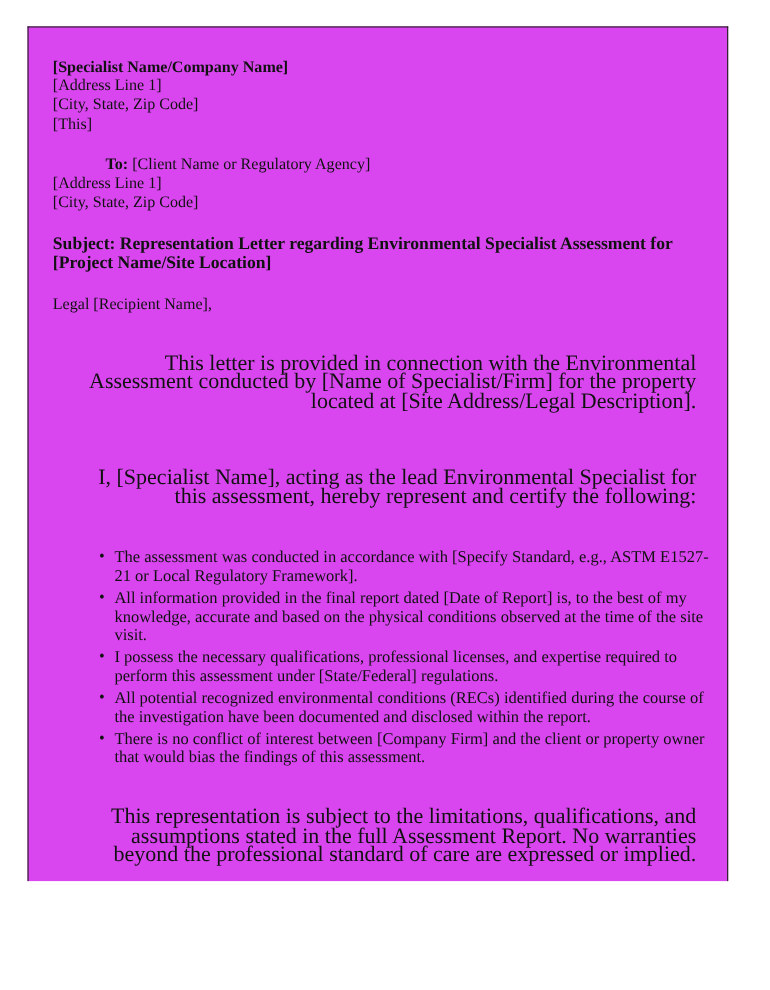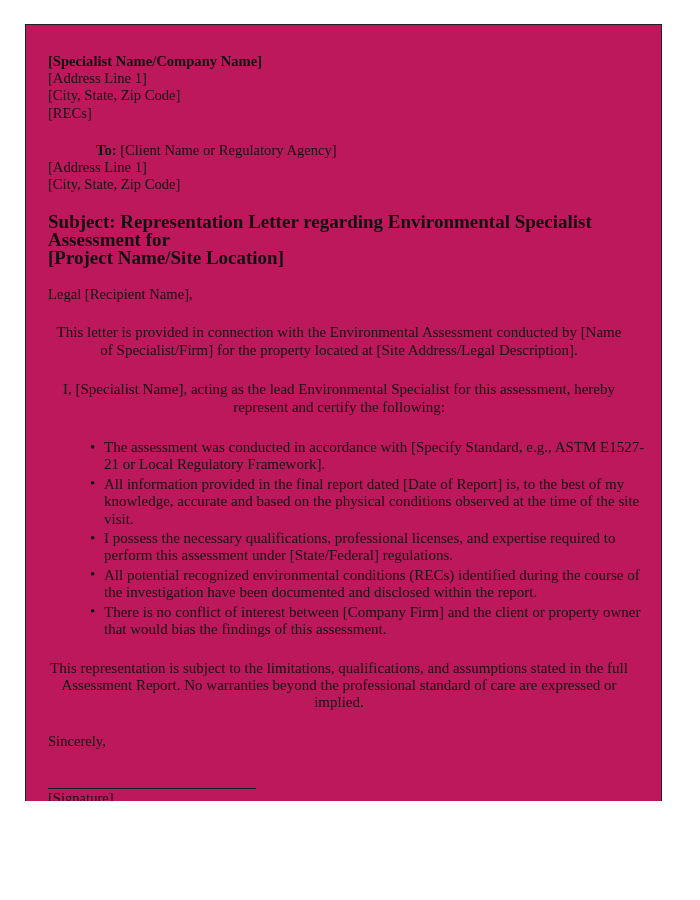--- a/index.html
+++ b/index.html
@@ -24,21 +24,21 @@
   }
 
   
   .page {
     position: absolute;
     left: 25px;
     top: 24px;
     width: 637px;
     height: 777px;
     box-sizing: border-box;
-    background: #be185d;
+    background: #d946ef;
     border-left: 1.5px solid #231f20;
     border-top: 1.5px solid #231f20;
     border-right: 1.5px solid #231f20;
     border-bottom: none;
     overflow: hidden;
     font-family: Liberation Serif, serif;
   }
 
   .page-inner {
     padding: 28px 12px 0 22px;
@@ -63,36 +63,36 @@
   .gap-md { height: 20px; }
 
   .addr-block .line,
   .recipient-block .line,
   .sign-block .line {
     display: block;
   }
 
   .subject-block {
     font-weight: bold;
-    font-size: 19px;
+    font-size: 16px;
     line-height: 17.6px;
     max-width: 580px;
   }
 
   .salutation {
     font-size: 14.6px;
     line-height: 17.2px;
   }
 
   .para {
-    font-size: 15px;
+    font-size: 20px;
     line-height: 17.4px;
     max-width: 580px;
-    margin: 1px;
-    text-align: center;
+    margin: 16px;
+    text-align: right;
   }
 
   .to-line .to-label {
     font-weight: bold;
     margin-left: 48px;
   }
 
   
   ul.bullets {
     margin: 0;
@@ -133,21 +133,21 @@
 
 <div class="page-wrap">
 
   <div class="page">
     <div class="page-inner">
 
       <div class="block addr-block">
         <span class="line bold">[Specialist Name/Company Name]</span>
         <span class="line">[Address Line 1]</span>
         <span class="line">[City, State, Zip Code]</span>
-        <span class="line">[RECs]</span>
+        <span class="line">[This]</span>
       </div>
 
       <div class="gap-md"></div>
 
       <div class="block recipient-block">
         <span class="line to-line"><span class="to-label">To:</span><span> [Client Name or Regulatory Agency]</span></span>
         <span class="line">[Address Line 1]</span>
         <span class="line">[City, State, Zip Code]</span>
       </div>
 

